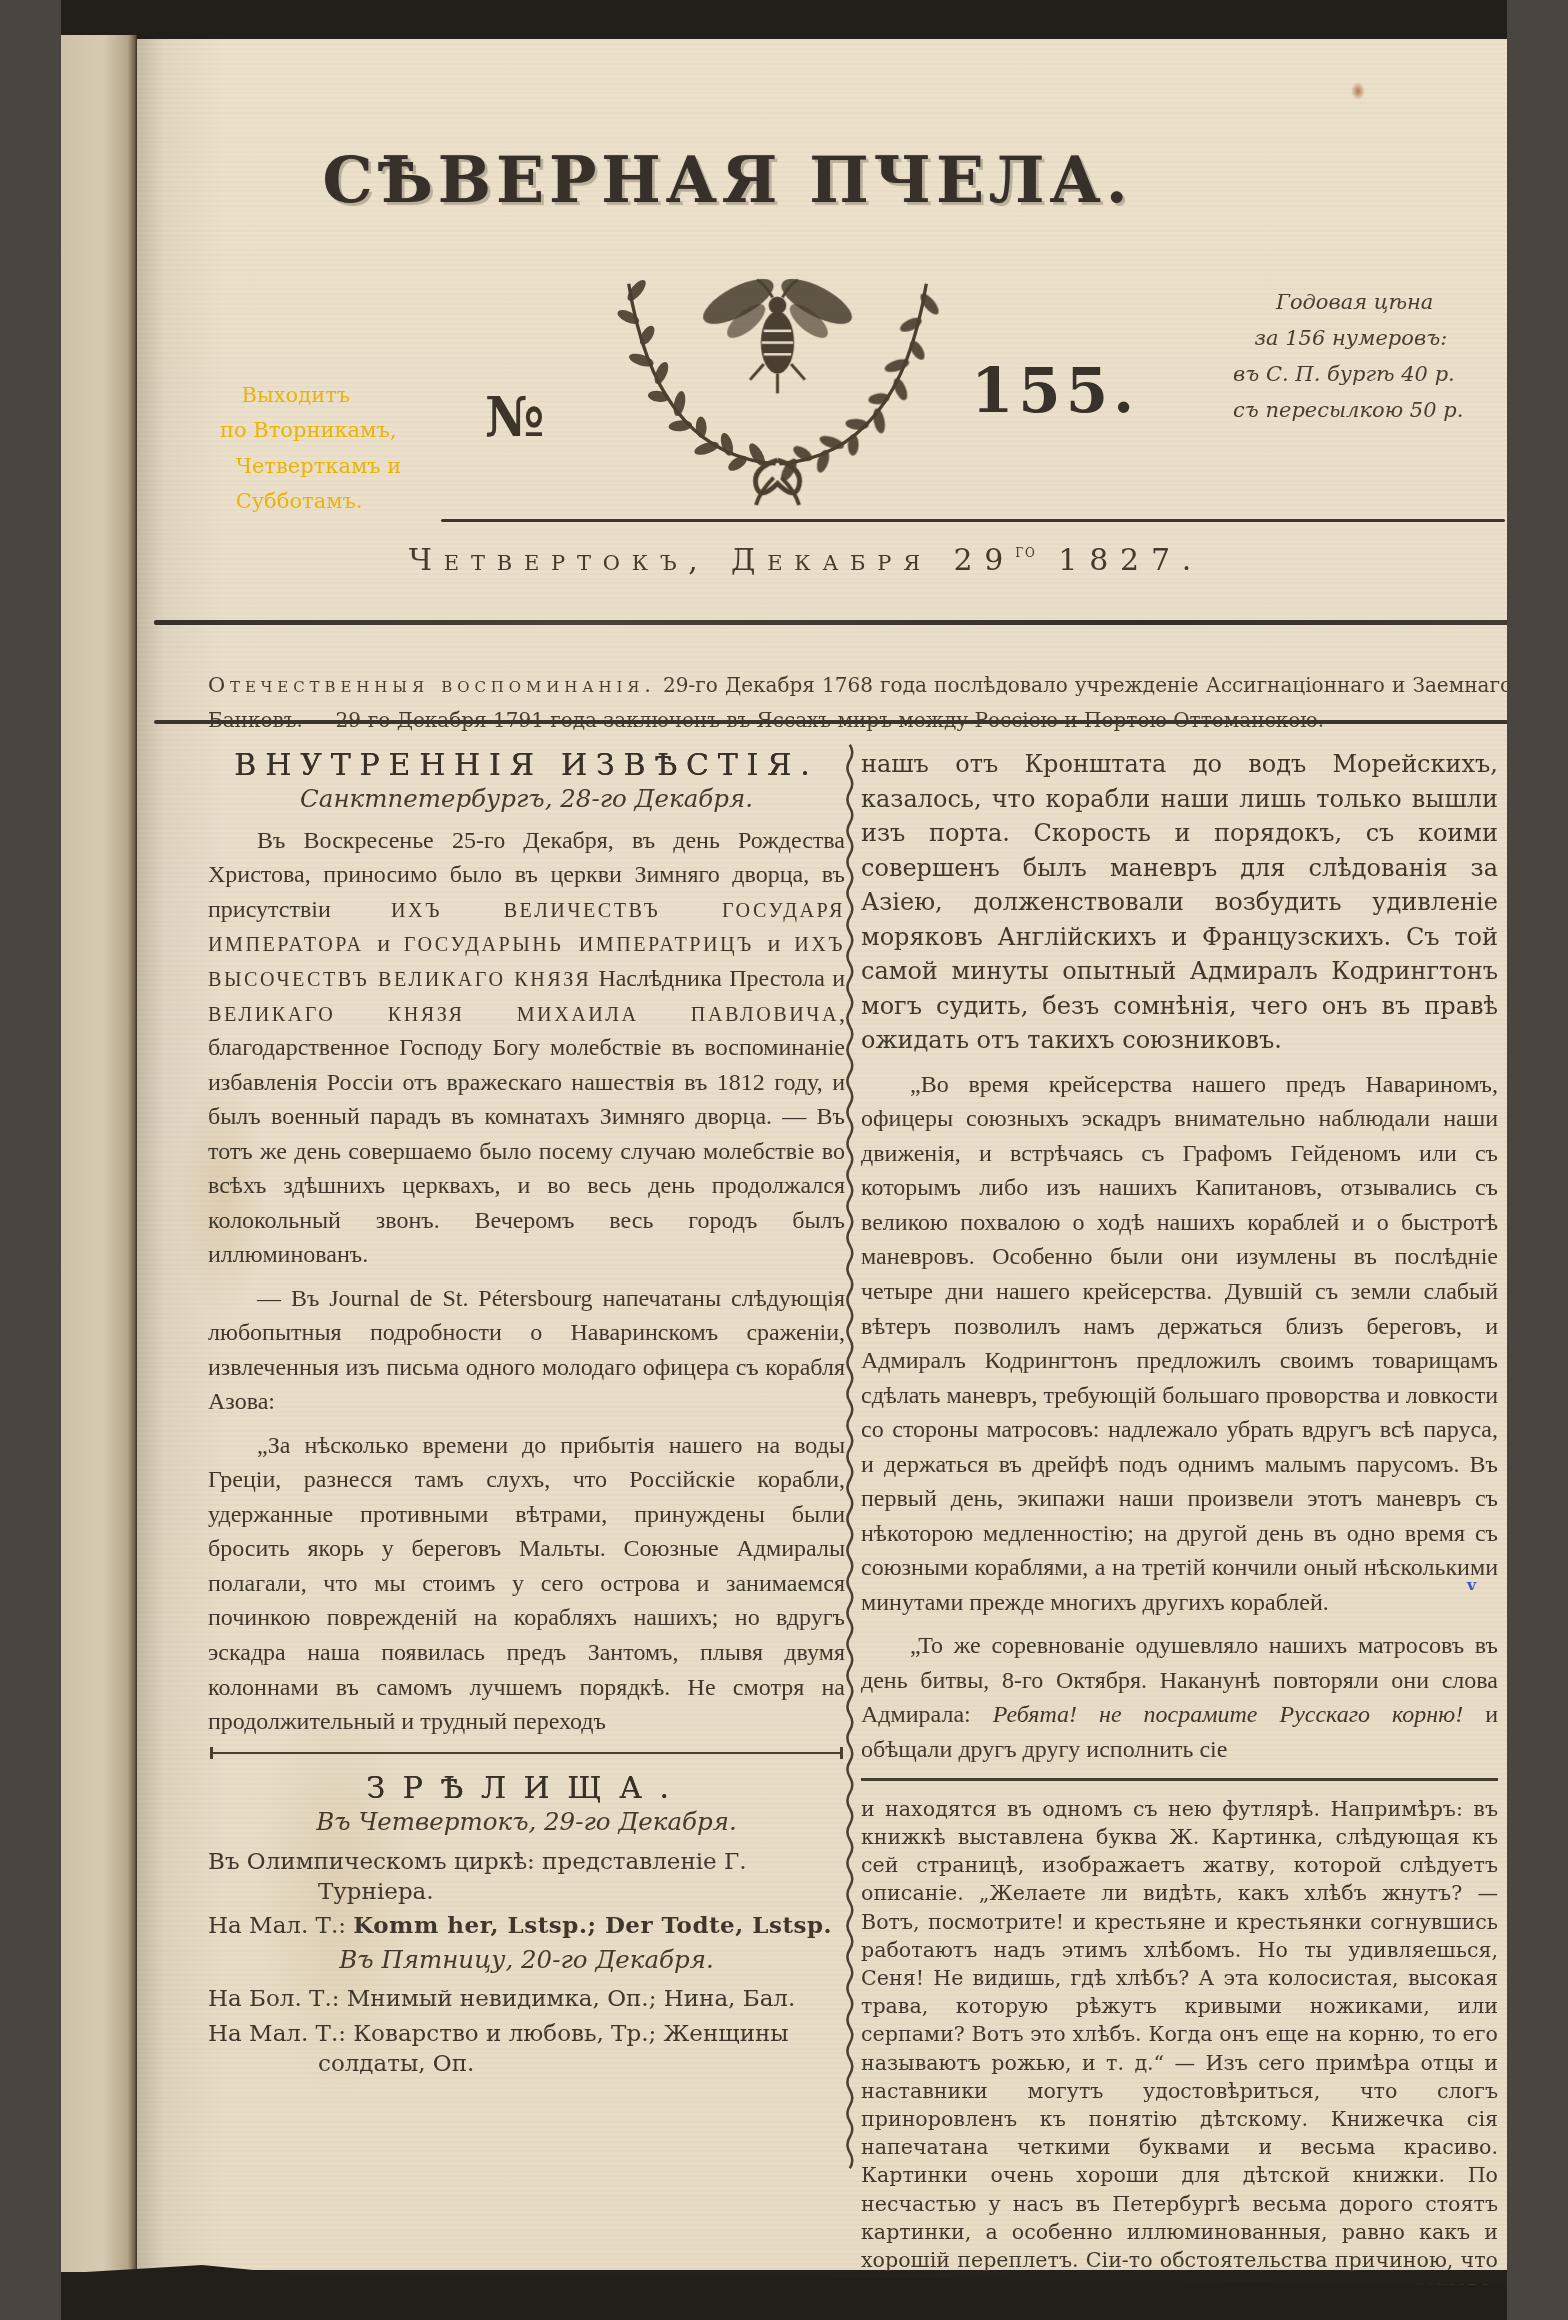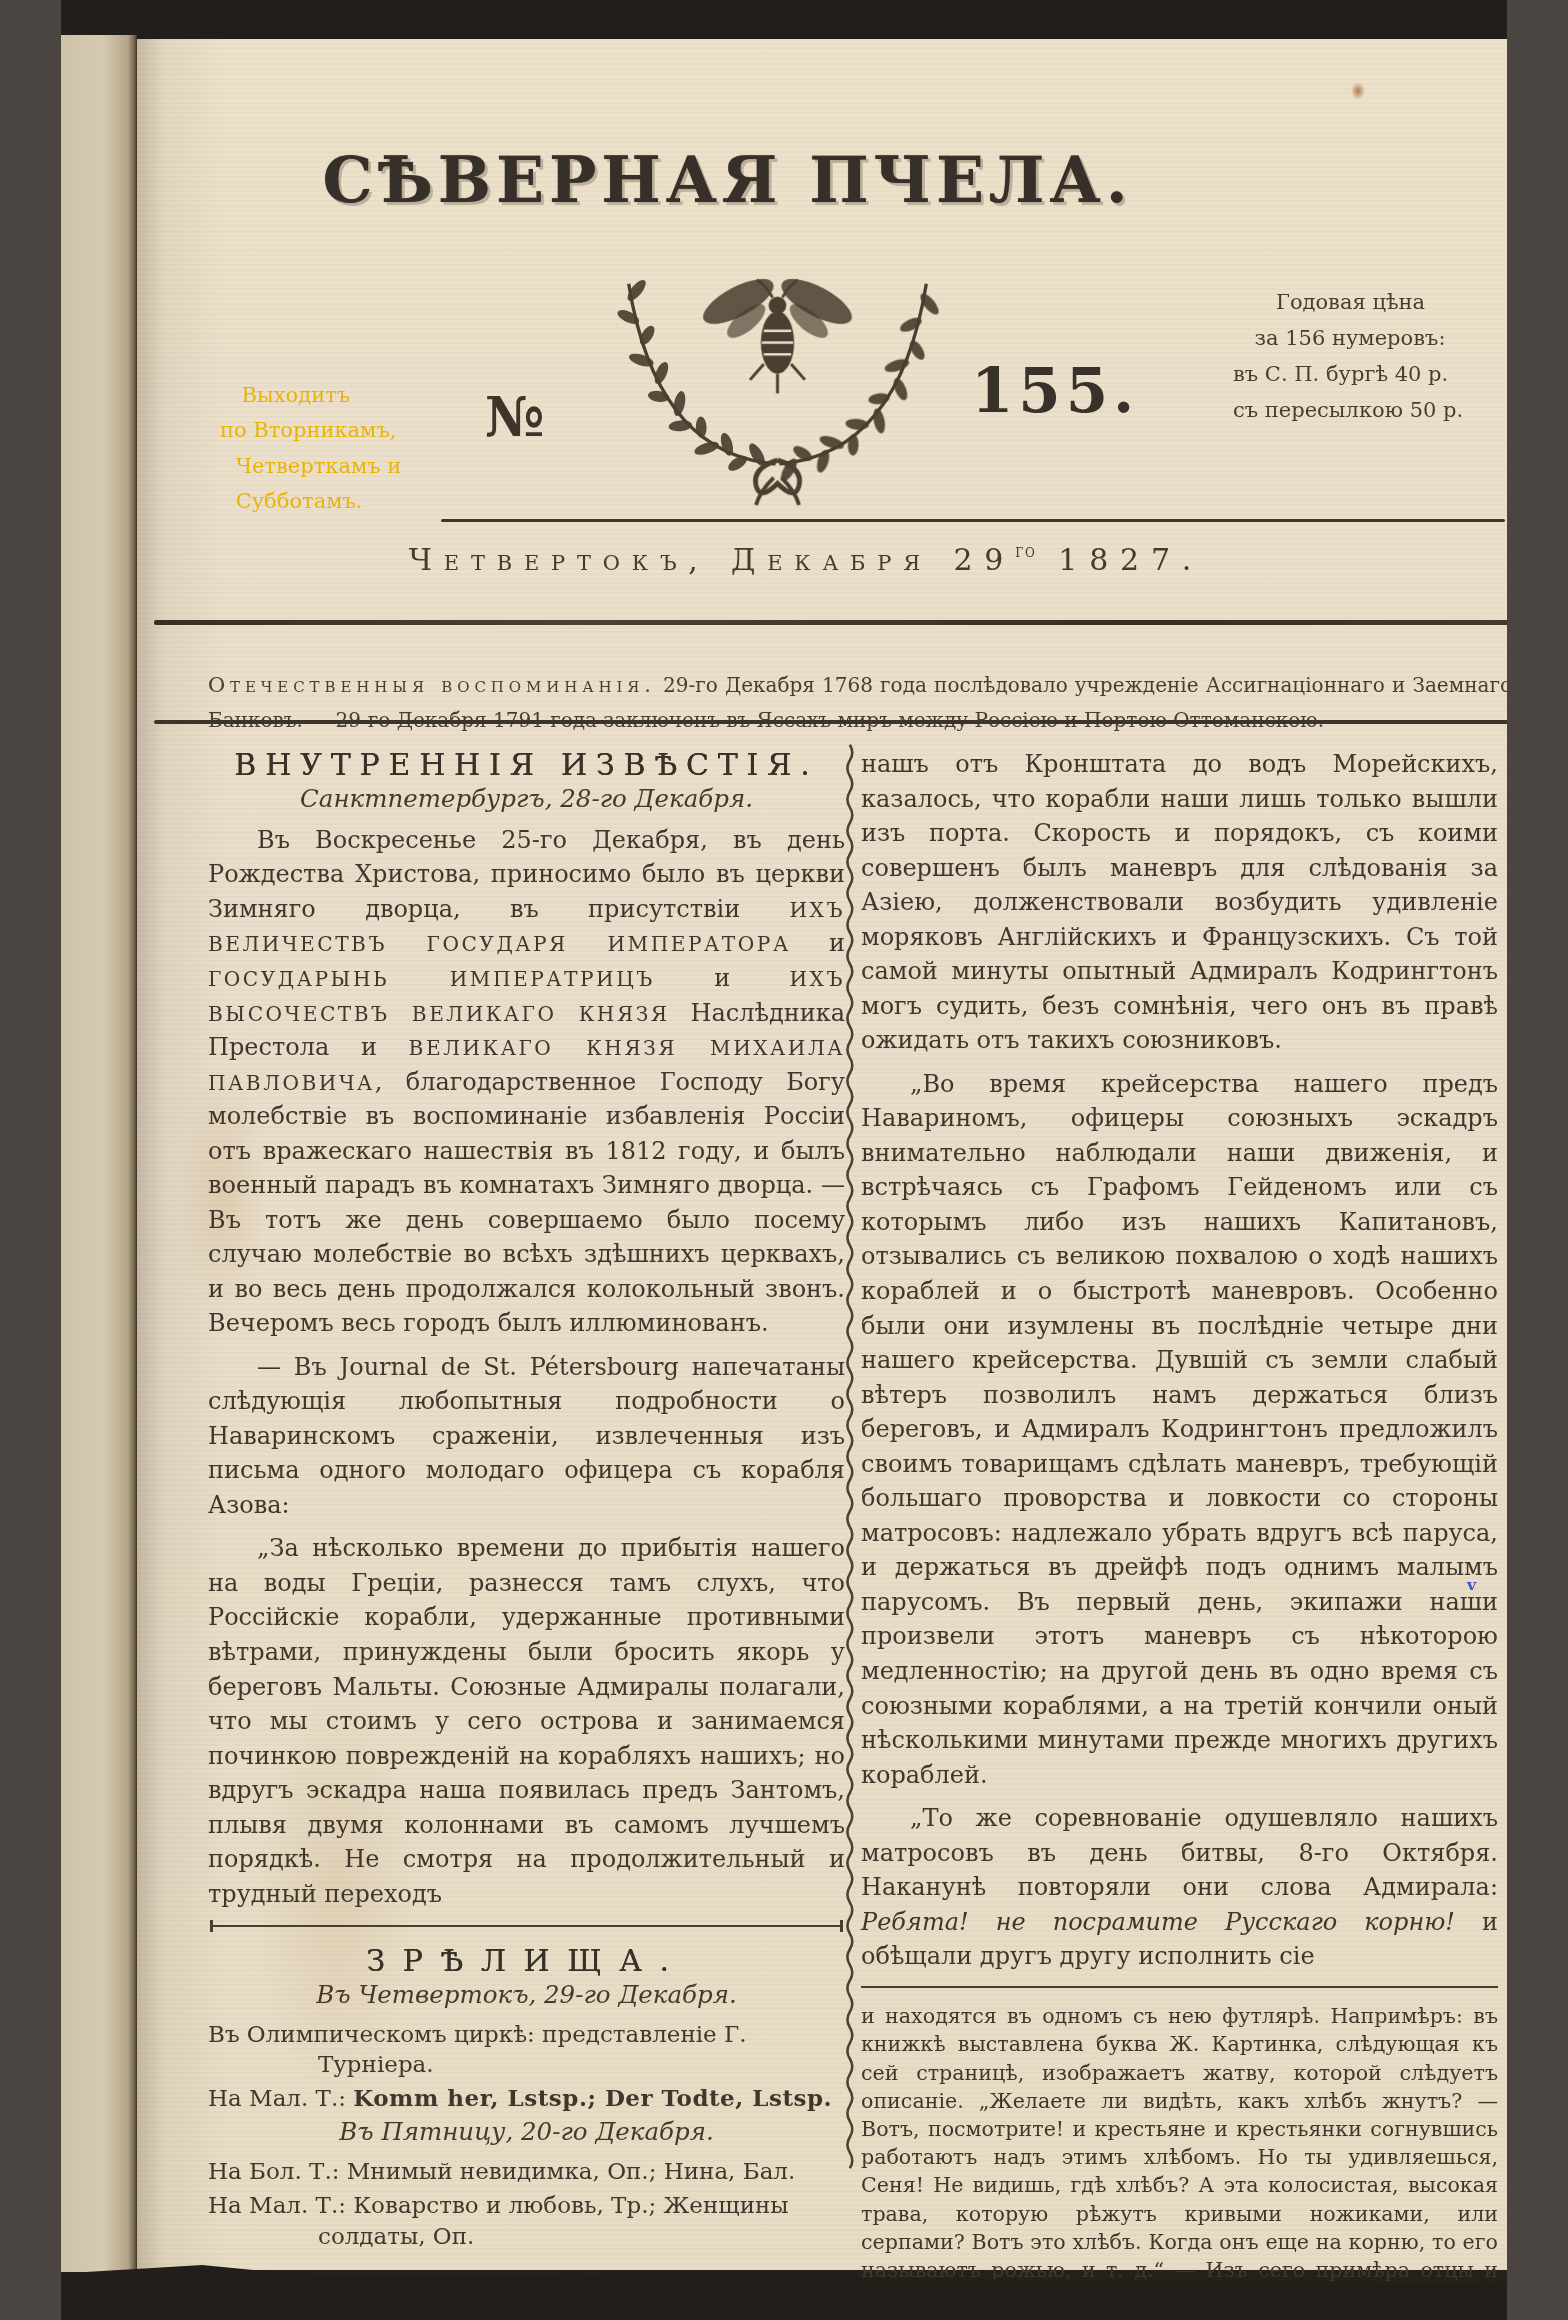--- a/index.html
+++ b/index.html
@@ -25,41 +25,41 @@
 
   
   .mast-title{position:absolute;left:245px;top:143px;width:843px;text-align:center;
         font-size:63px;font-weight:bold;letter-spacing:4.9px;color:#37302a;white-space:nowrap;
         text-shadow:2.9px 2.9px 0 rgba(84,72,52,.30), 0 0 1px rgba(55,48,42,.6);}
   .schedule{position:absolute;left:159px;top:378px;width:245px;font-size:21px;line-height:1.68;color:#eab308;}
   .schedule .l0{padding-left:21.6px;}
   .schedule .l2,.schedule .l3{padding-left:15.7px;}
   .no-sign{position:absolute;left:424px;top:384px;font-size:55px;color:#3d352a;font-weight:bold;}
   .issue-num{position:absolute;left:910px;top:355px;font-size:61px;font-weight:bold;letter-spacing:4.9px;color:#39322a;}
-  .price{position:absolute;left:1172px;top:284px;width:304px;font-size:21px;line-height:1.72;color:#473e30;}
+  .price{position:absolute;left:1172px;top:284px;width:304px;font-size:21px;line-height:1.72;color:#473e30;font-style:italic;}
   .price .l0{padding-left:43px;}
   .price .l1{padding-left:21.6px;}
   .emblem{position:absolute;left:534px;top:227px;}
 
   .rule-a{position:absolute;left:380px;top:519px;width:1064px;height:2.9px;background:#3e362a;border-radius:2px;}
   .issue-date{position:absolute;left:255px;top:541px;width:980px;text-align:center;white-space:nowrap;
         font-variant:small-caps;font-size:30px;letter-spacing:11.8px;color:#443b2d;}
   .issue-date sup{font-size:16.7px;letter-spacing:2px;vertical-align:12.7px;}
   .rule-b{position:absolute;left:93px;top:620px;width:1413px;height:4.9px;background:linear-gradient(90deg,#362f25,#4a4234 30%,#352e24 70%,#453d30);border-radius:2px;}
   .rule-c{position:absolute;left:93px;top:720px;width:1413px;height:3.9px;background:#3b342a;border-radius:2px;}
   .memorial{position:absolute;left:147px;top:643px;width:1304px;font-size:20px;line-height:1.72;color:#473e30;text-align:justify;margin-top:24px;}
   .memorial .lead{font-variant:small-caps;letter-spacing:4.9px;font-size:21px;}
 
   
   .col{position:absolute;top:747px;width:637px;}
   .col-left{left:147px;}
   .col-right{left:800px;}
   .divider{position:absolute;left:782px;top:743px;}
   .col p{margin:0 0 8.8px 0;font-size:24px;line-height:1.44;text-align:justify;color:#3f372c;}
-  .col p.ind{text-indent:49px;}
+  .col p.ind{text-indent:49px;font-family:Liberation Serif, serif;}
   .h-news{margin:0 0 2px 0;text-align:center;font-size:30px;letter-spacing:8.8px;white-space:nowrap;color:#383128;
         text-shadow:0 0 0.6px #383128;}
   .col-dateline{margin:2px 0 9.8px 0;text-align:center;font-style:italic;font-size:24.5px;color:#46392b;}
   .endrule{position:relative;height:2px;background:#48402f;margin:13.7px 3.9px 15.7px 3.9px;}
   .endrule::before,.endrule::after{content:"";position:absolute;top:-4.9px;width:2.9px;height:11.8px;background:#48402f;}
   .endrule::before{left:-2px;} .endrule::after{right:-2px;}
   .h-shows{margin:3.9px 0 2px 0;text-align:center;font-size:30px;letter-spacing:17.6px;color:#383128;text-shadow:0 0 0.6px #383128;}
   .rep p{margin:0 0 3.9px 0;font-size:23px;line-height:1.32;text-align:left;
         padding-left:110px;text-indent:-110px;}
   .colrule{height:2.9px;background:#453d2e;margin:11.8px 0 13.7px 0;}

